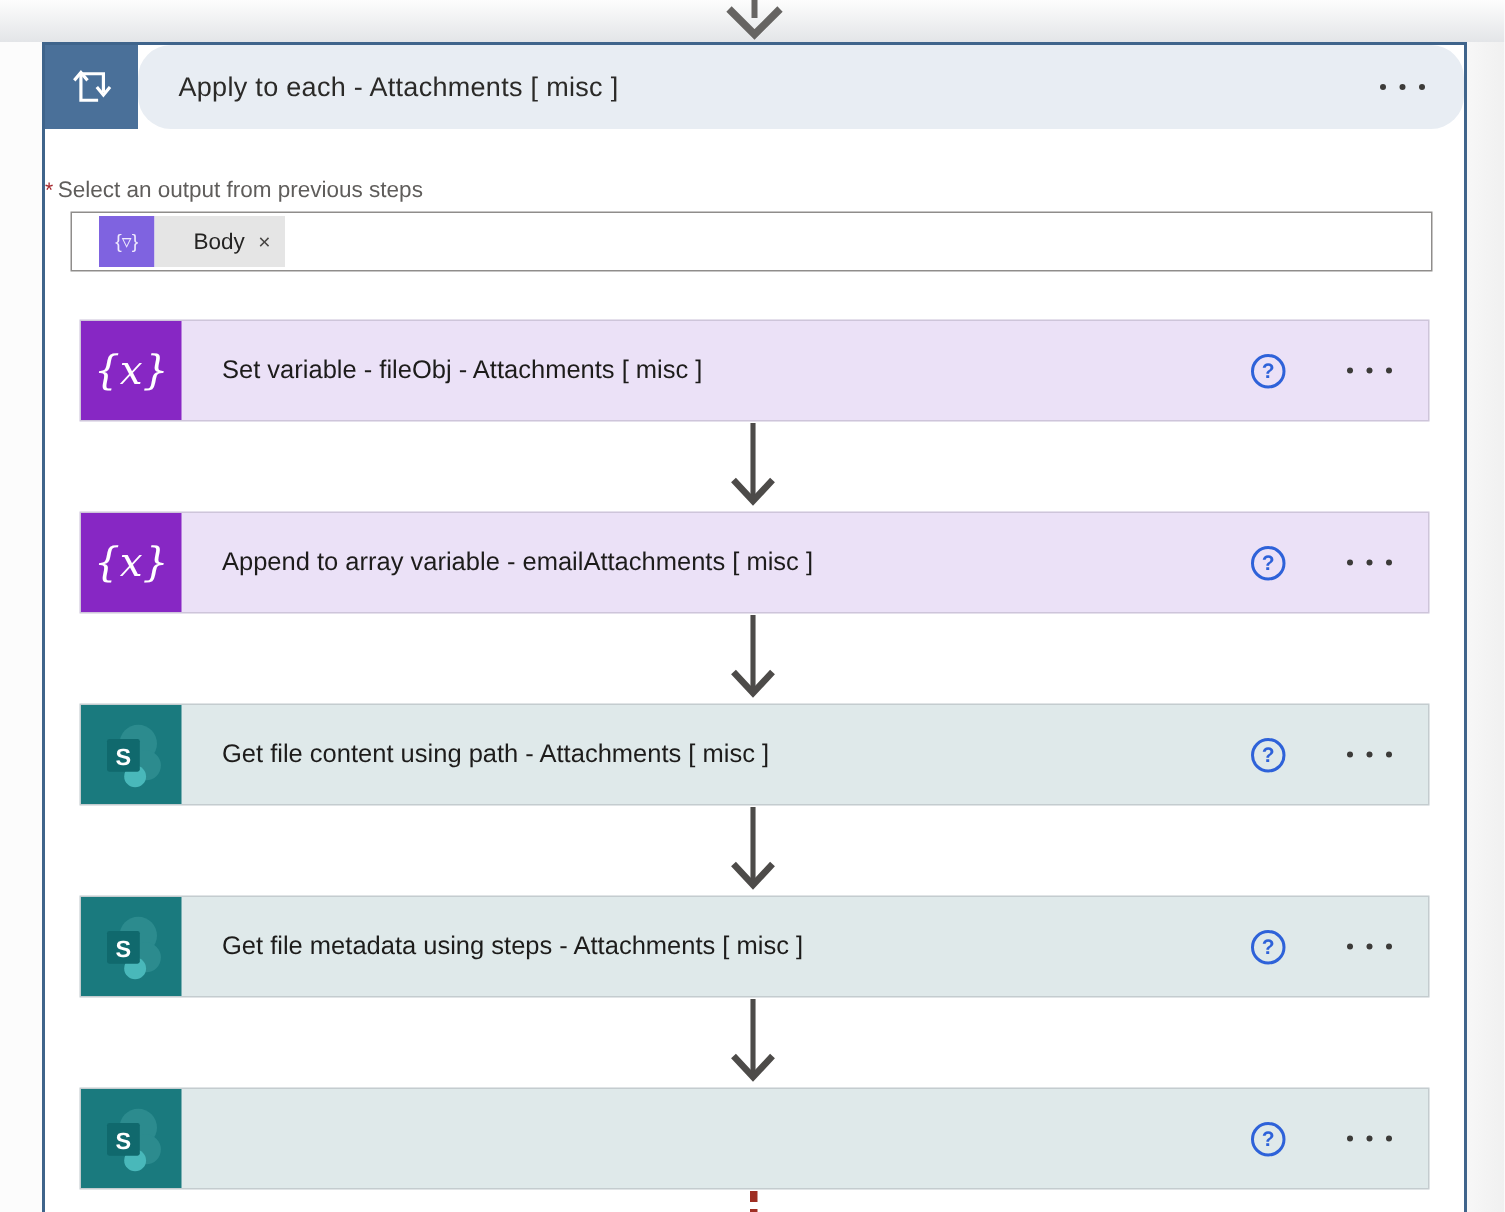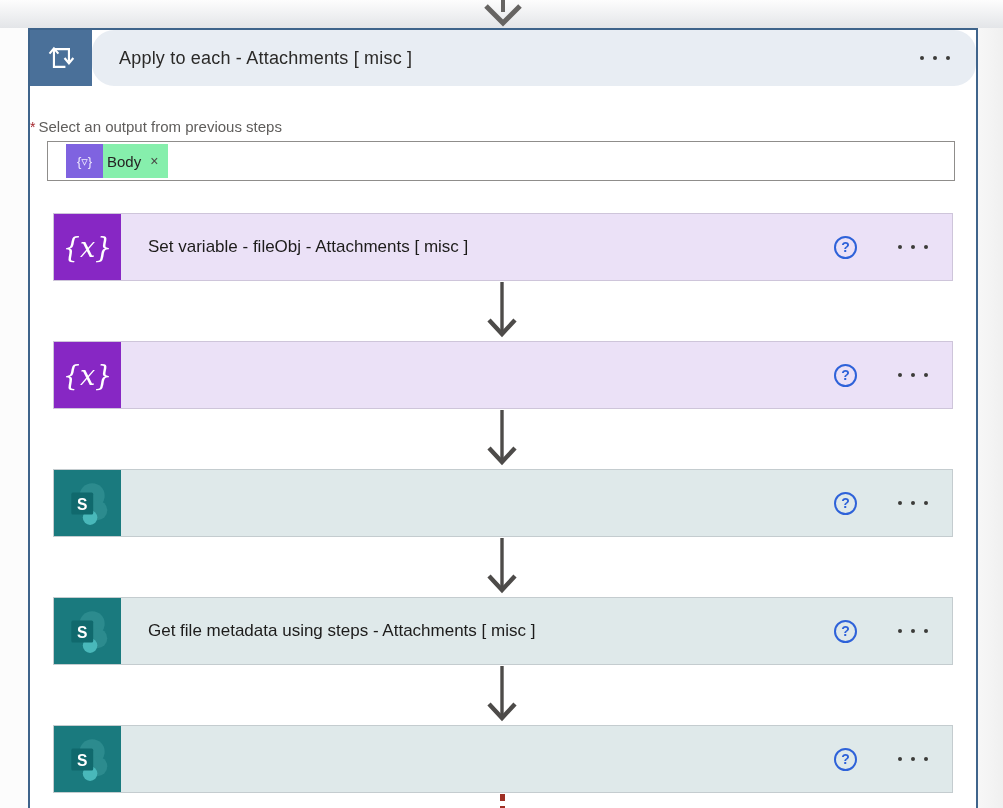--- a/index.html
+++ b/index.html
@@ -37,21 +37,21 @@
   .scope-body{padding-top:32px;}
   .param-label{font-size:15px;color:#5f5d5b;}
   .param-label .req{color:#a4262c;margin-right:3px;font-size:14px;}
   .param-input{
     margin:6px 0 0 17px;width:908px;height:40px;border:1px solid #8f8d8b;background:#fff;
     display:flex;align-items:center;box-sizing:border-box;padding-left:18px;cursor:text;
   }
   .token{display:flex;align-items:stretch;height:34px;cursor:pointer;}
   .token-ico{width:37px;background:#7f63e0;color:#efeafd;display:flex;align-items:center;justify-content:center;
     font-size:13px;flex:none;}
-  .token-body{background:#86efac;display:flex;align-items:center;padding:0 10px 0 4px;gap:9px;}
+  .token-body{background:#e5e5e5;display:flex;align-items:center;padding:0 10px 0 26px;gap:9px;}
   .token-label{font-size:15px;color:#252423;}
   .token-x{font-size:14px;color:#484644;cursor:pointer;line-height:1;}
 
   
   .flow{margin-top:32px;}
   .card{
     margin-left:23px;width:898px;height:66px;display:flex;align-items:stretch;position:relative;
     border:1px solid rgba(80,70,90,.18);cursor:pointer;
   }
   .card.variable{background:#ebe1f7;}
@@ -146,20 +146,21 @@
         <svg width="32" height="58" viewBox="0 0 32 58">
           <line x1="16" y1="0" x2="16" y2="50" stroke="#4d4b49" stroke-width="3.4"></line>
           <path d="M3 38 L16 52 L29 38" fill="none" stroke="#4d4b49" stroke-width="4.4"></path>
         </svg>
       </div>
 
       <div class="card variable">
         <div class="card-tile">
           <span class="vglyph">{x}</span>
         </div>
+        <div class="card-title">Append to array variable - emailAttachments [ misc ]</div>
         <div class="card-ctrls">
           <button class="help">?</button>
           <div class="dots">
               <i></i>
               <i></i>
               <i></i>
             </div>
         </div>
       </div>
 
@@ -173,20 +174,21 @@
       <div class="card sharepoint">
         <div class="card-tile">
           <svg width="50" height="50" viewBox="0 0 48 48">
             <circle cx="28" cy="17" r="12" fill="#2c8b8e"></circle>
             <circle cx="33" cy="31" r="9.5" fill="#2c8b8e"></circle>
             <circle cx="26" cy="38" r="7" fill="#49b8ba"></circle>
             <rect x="8" y="14" width="21" height="21" rx="1.5" fill="#10696d"></rect>
             <text x="18.5" y="30.5" text-anchor="middle" font-size="15" font-weight="bold" font-family="Liberation Sans, sans-serif" fill="#ffffff">S</text>
           </svg>
         </div>
+        <div class="card-title">Get file content using path - Attachments [ misc ]</div>
         <div class="card-ctrls">
           <button class="help">?</button>
           <div class="dots">
               <i></i>
               <i></i>
               <i></i>
             </div>
         </div>
       </div>
 

